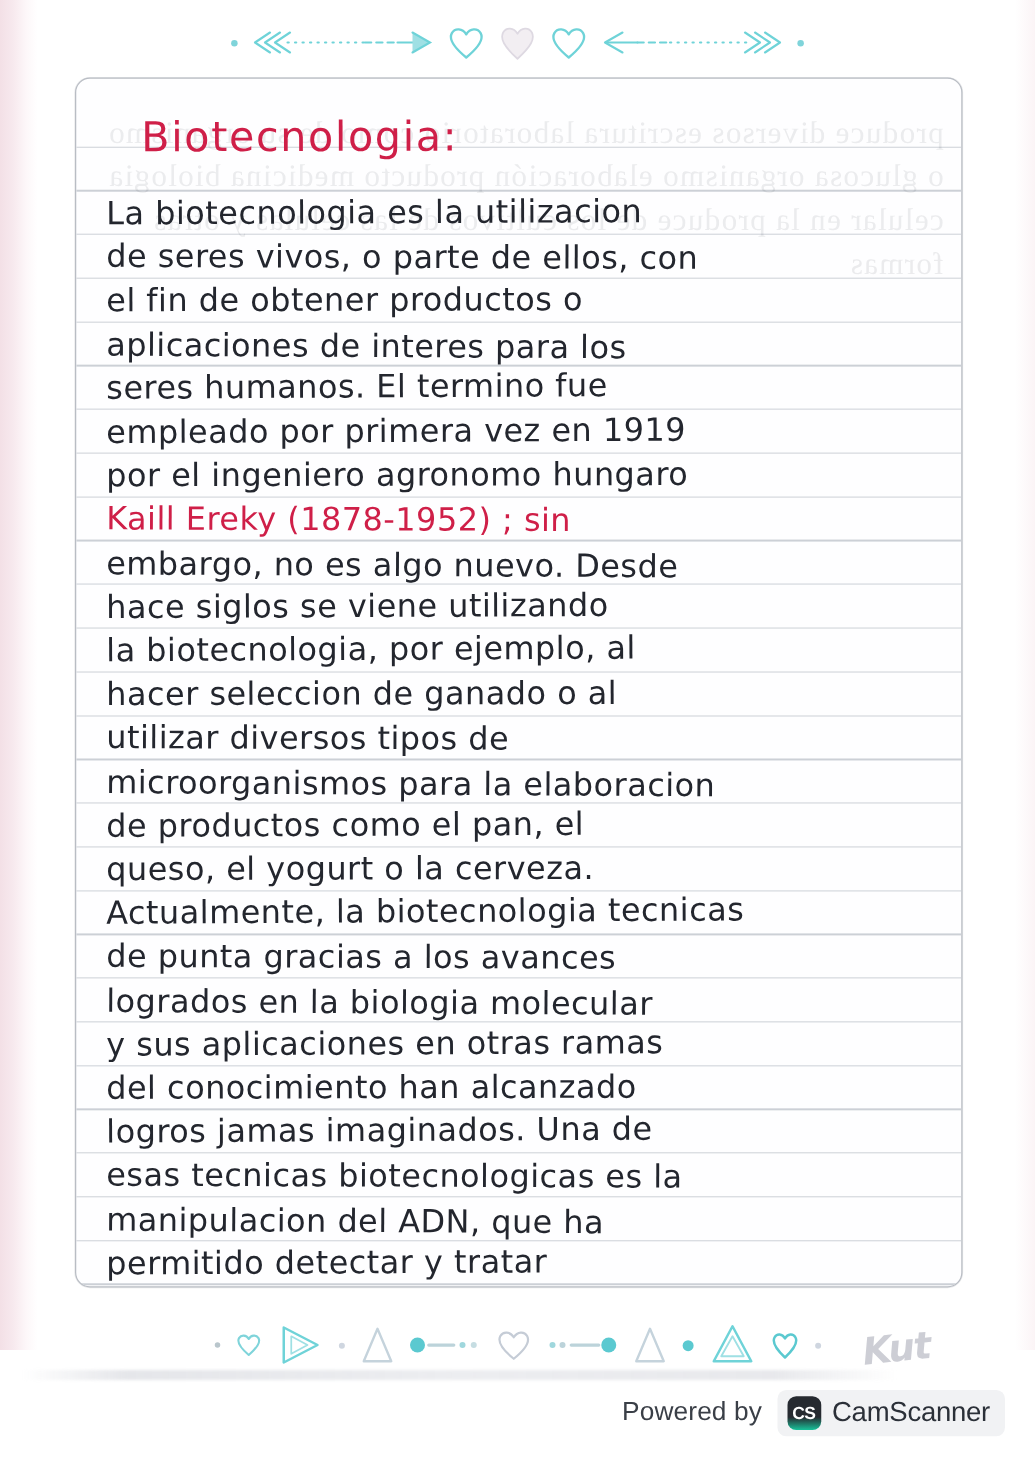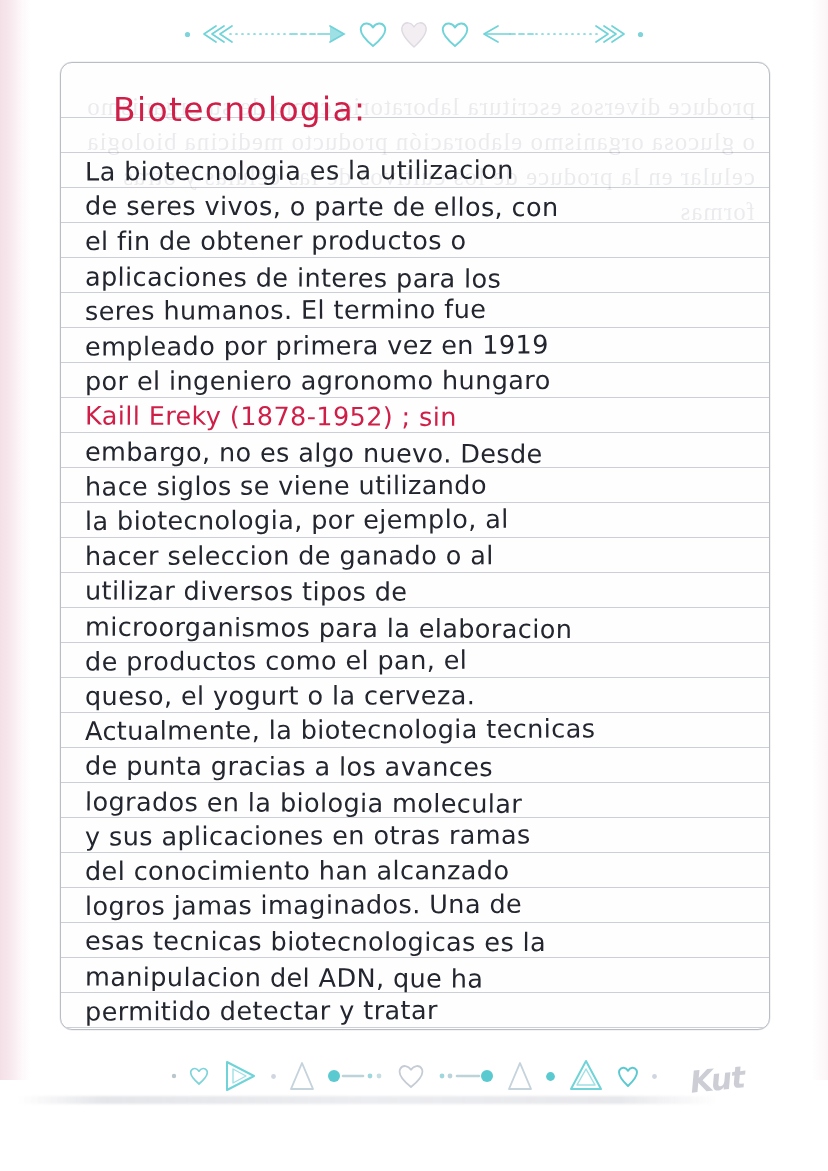--- a/index.html
+++ b/index.html
@@ -400,14 +400,21 @@
     <span class="deco-item">
       <svg width="7" height="7" viewBox="0 0 7 7">
           <circle cx="3.5" cy="3.5" r="2.4" fill="#cfd6e0"></circle>
         </svg>
     </span>
   </div>
 
   <div id="signature">Kut</div>
   <div id="smudge"></div>
 
+  <div id="footer">
+    <span id="powered-by">Powered by</span>
+    <span id="cs-badge">
+      <span id="cs-logo">CS</span>
+      <span id="cs-name">CamScanner</span>
+    </span>
+  </div>
 
 </div>
 
 </body></html>

